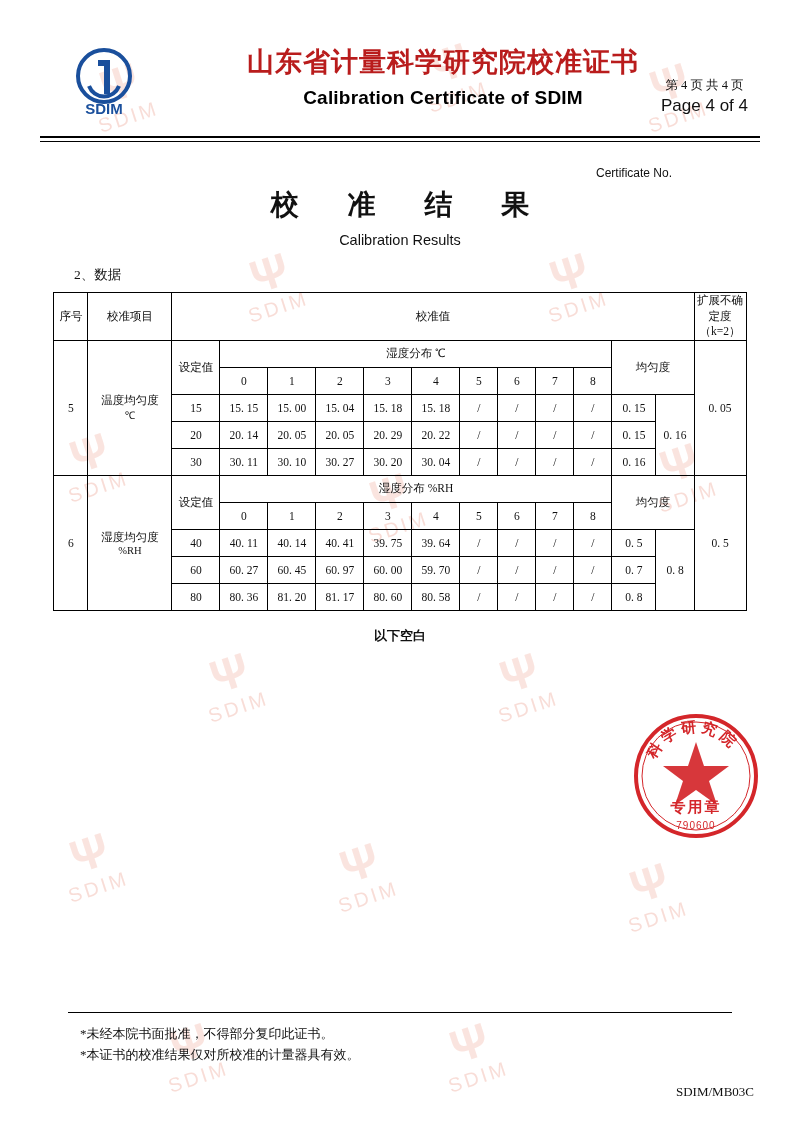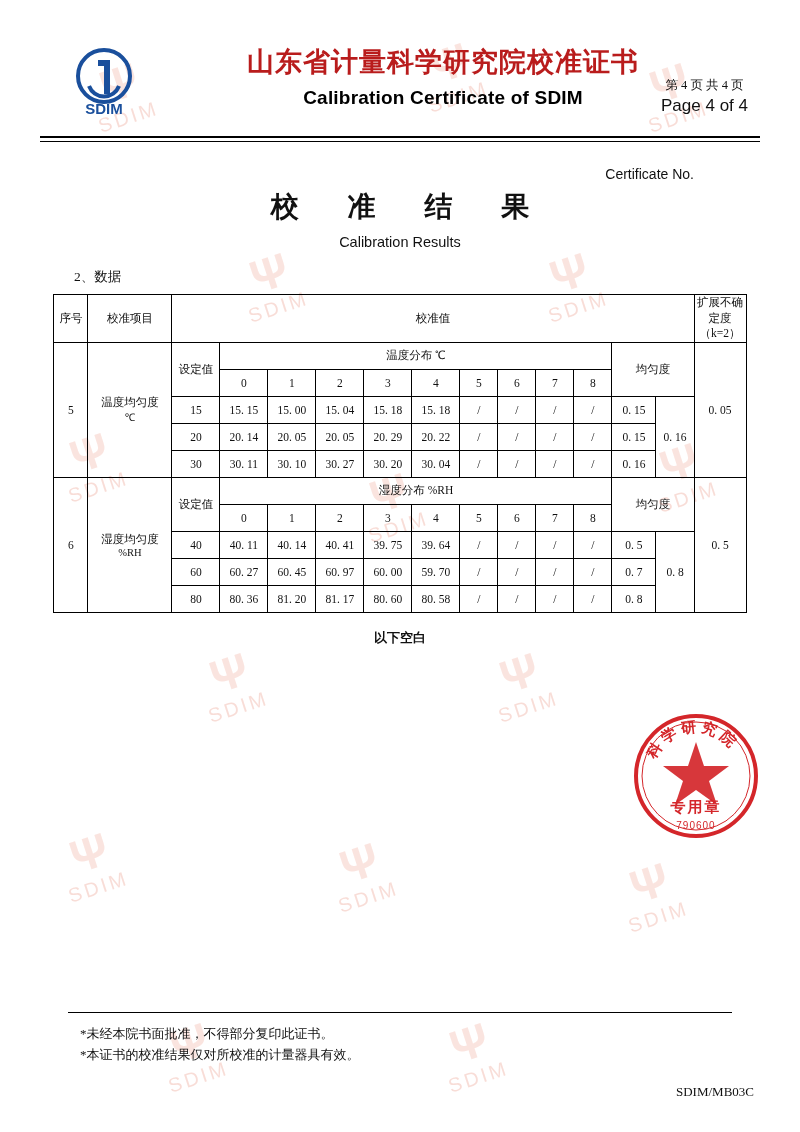--- a/index.html
+++ b/index.html
@@ -125,23 +125,23 @@
     letter-spacing: 1px;
   }
   .cert-no {
     font-family: "Liberation Serif", serif;
     font-size: 16px;
     margin-left: 14px;
     letter-spacing: .5px;
   }
   .cert-sub {
     font-family: "Liberation Sans", sans-serif;
-    font-size: 14px;
+    font-size: 12px;
     margin-top: 2px;
-    margin-right: 38px;
+    margin-right: 60px;
   }
 
   
   .main-title {
     text-align: center;
     font-size: 28px;
     font-weight: bold;
     letter-spacing: 16px;
     margin-top: 6px;
     text-indent: 16px;
@@ -352,21 +352,21 @@
       </td>
     </tr>
 
     <tr>
       <td rowspan="5">5</td>
       <td rowspan="5" class="cn">
         <div>温度均匀度</div>
         <div class="small">℃</div>
       </td>
       <td rowspan="2" class="cn">设定值</td>
-      <td colspan="9" class="cn">温度分布  ℃</td>
+      <td colspan="9" class="cn">湿度分布  ℃</td>
       <td rowspan="2" colspan="2" class="cn">均匀度</td>
       <td rowspan="5">0. 05</td>
     </tr>
     <tr>
       <td>0</td>
       <td>1</td>
       <td>2</td>
       <td>3</td>
       <td>4</td>
       <td>5</td>

